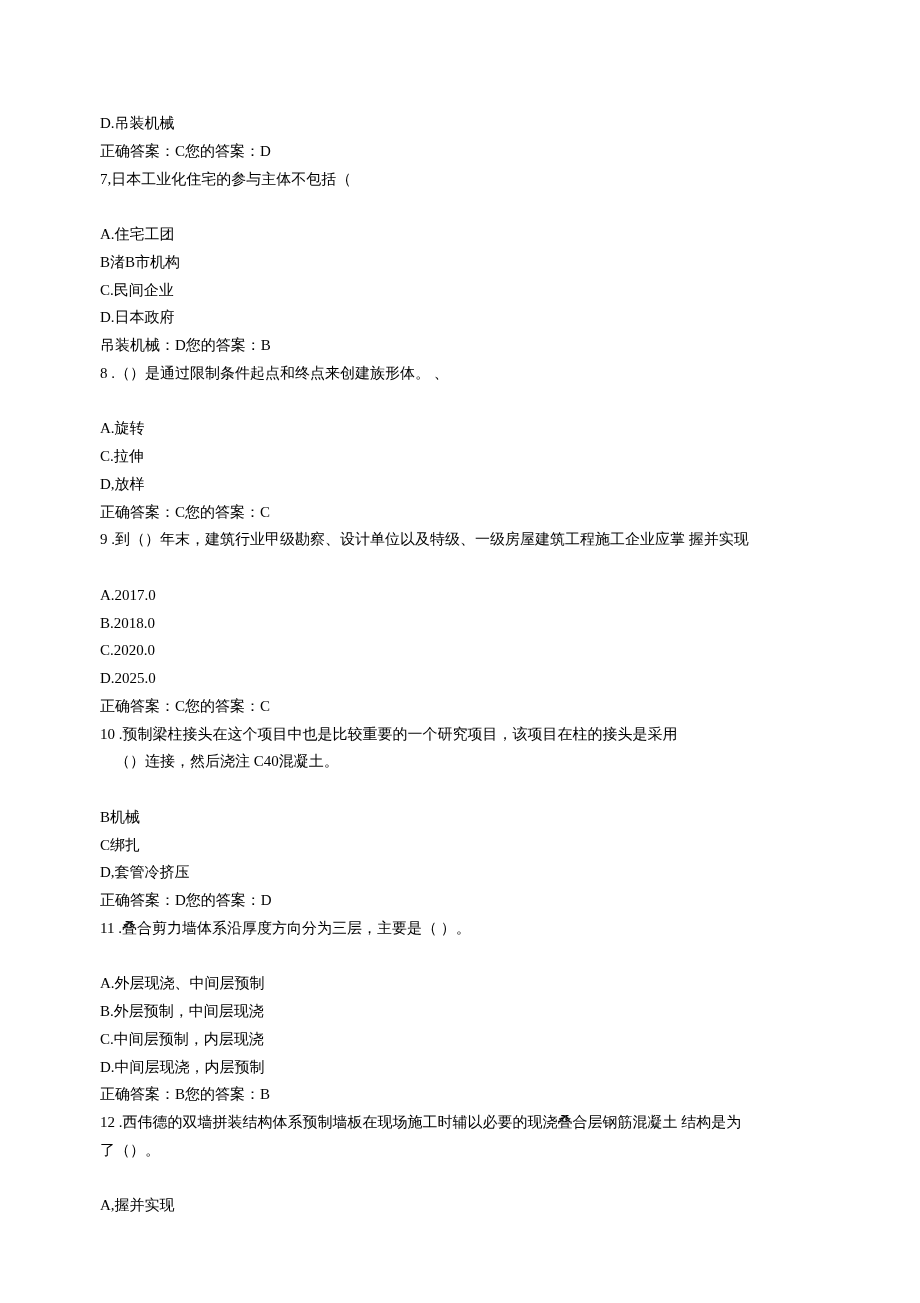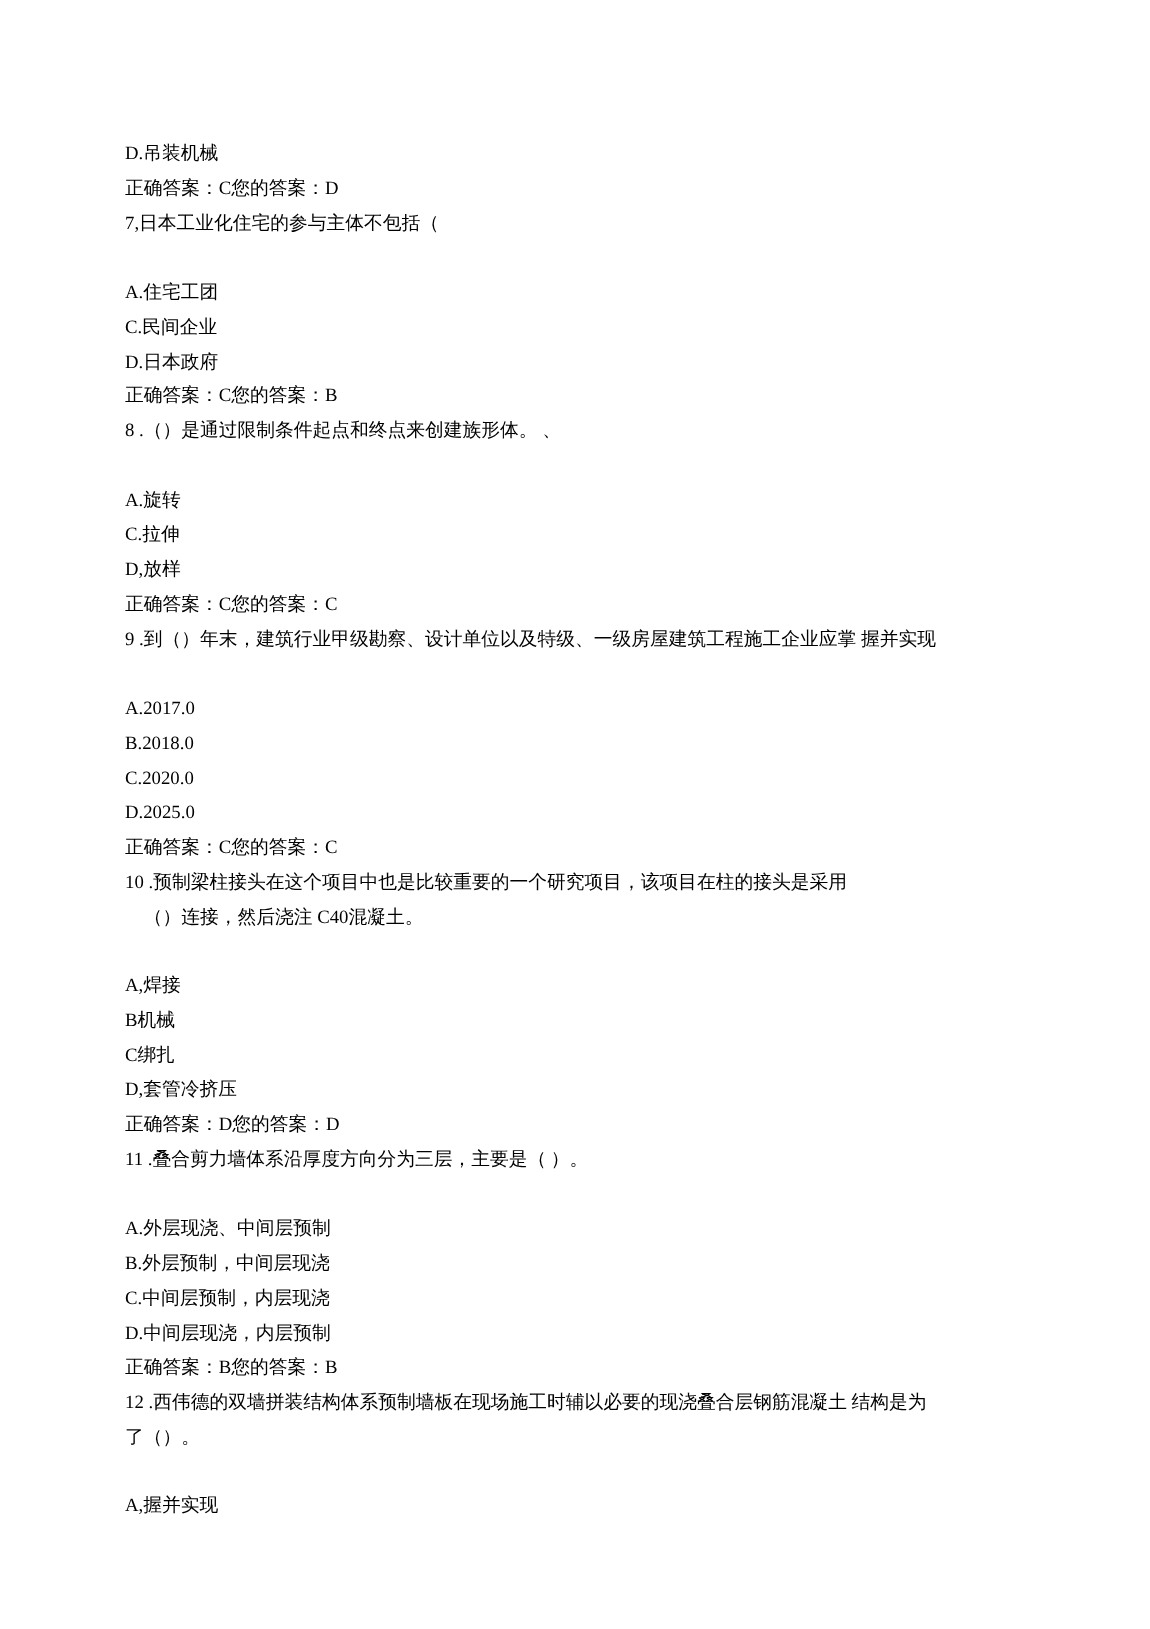--- a/index.html
+++ b/index.html
@@ -29,43 +29,43 @@
 <body>
 
 <div class="page">
 
   <span class="line">D.吊装机械</span>
   <span class="line">正确答案：C您的答案：D</span>
 
   <span class="line">7,日本工业化住宅的参与主体不包括（</span>
   <span class="line">&nbsp;</span>
   <span class="line">A.住宅工团</span>
+  <span class="line">B渚B市机构</span>
   <span class="line">C.民间企业</span>
   <span class="line">D.日本政府</span>
-  <span class="line">正确答案：C您的答案：B</span>
+  <span class="line">吊装机械：D您的答案：B</span>
 
   <span class="line">8 .（）是通过限制条件起点和终点来创建族形体。    、</span>
   <span class="line">&nbsp;</span>
   <span class="line">A.旋转</span>
   <span class="line">C.拉伸</span>
   <span class="line">D,放样</span>
   <span class="line">正确答案：C您的答案：C</span>
 
   <span class="line">9 .到（）年末，建筑行业甲级勘察、设计单位以及特级、一级房屋建筑工程施工企业应掌 握并实现</span>
   <span class="line">&nbsp;</span>
   <span class="line">A.2017.0</span>
   <span class="line">B.2018.0</span>
   <span class="line">C.2020.0</span>
   <span class="line">D.2025.0</span>
   <span class="line">正确答案：C您的答案：C</span>
 
   <span class="line">10 .预制梁柱接头在这个项目中也是比较重要的一个研究项目，该项目在柱的接头是采用</span>
   <span class="line indent-1">（）连接，然后浇注 C40混凝土。</span>
   <span class="line">&nbsp;</span>
-  <span class="line">A,焊接</span>
   <span class="line">B机械</span>
   <span class="line">C绑扎</span>
   <span class="line">D,套管冷挤压</span>
   <span class="line">正确答案：D您的答案：D</span>
 
   <span class="line">11 .叠合剪力墙体系沿厚度方向分为三层，主要是（    ）。</span>
   <span class="line">&nbsp;</span>
   <span class="line">A.外层现浇、中间层预制</span>
   <span class="line">B.外层预制，中间层现浇</span>
   <span class="line">C.中间层预制，内层现浇</span>

